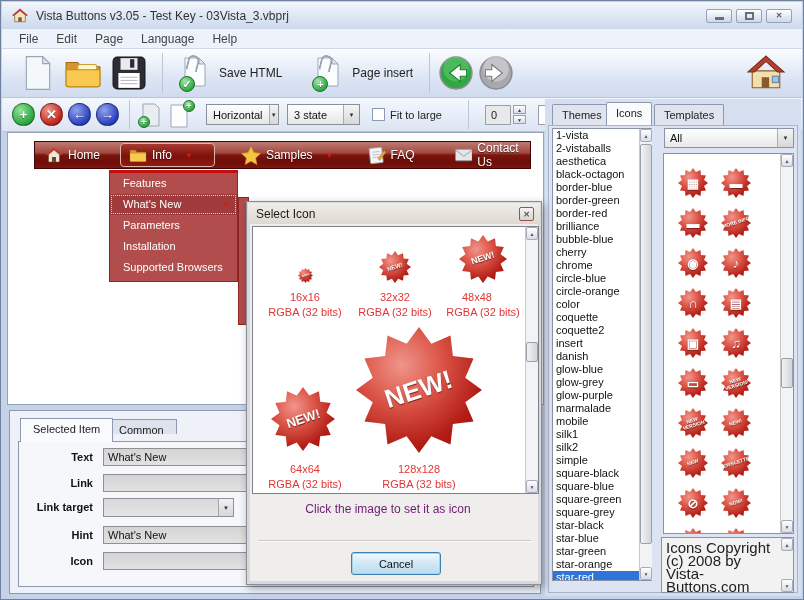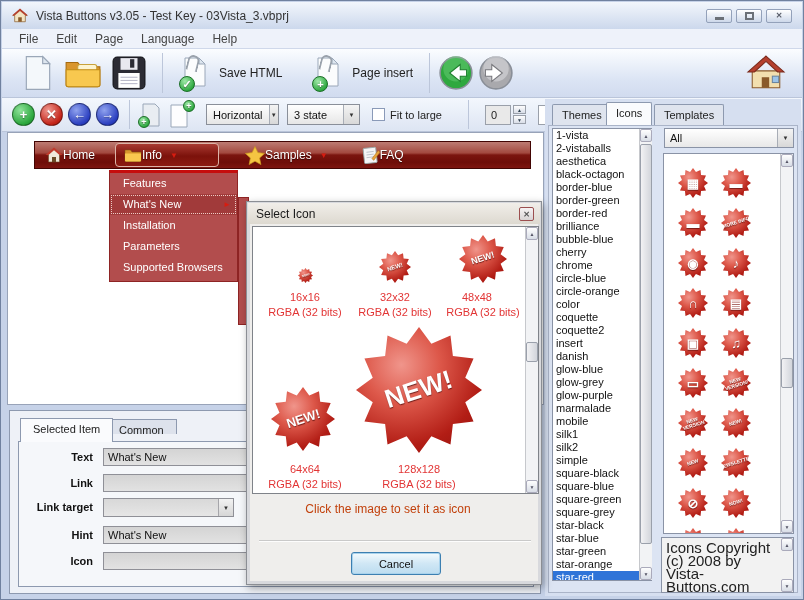--- a/index.html
+++ b/index.html
@@ -61,21 +61,21 @@
   .swatch { width:22px; height:20px; border:1px solid #9aa0aa; background:#fff; margin-left:12px; }
 
   .small-page-btn { width:24px; height:26px; position:relative; margin-left:4px; }
 
   
   .preview { position:absolute; left:6px; top:131px; width:537px; height:273px;
     background:#fff; border:1px solid #98a3b8; }
   .navbar { position:absolute; left:26px; top:8px; width:497px; height:28px;
     background:linear-gradient(180deg,#bd7b72 0%,#a3493f 42%,#7b150f 50%,#6e0d08 78%,#7e150f 100%);
     border:1px solid #420503; display:flex; align-items:center; font-size:12px; color:#fff; }
-  .nav-item { display:flex; align-items:center; text-shadow:0 1px 1px rgba(0,0,0,.6); }
+  .nav-item { display:flex; align-items:center; gap:5px; text-shadow:0 1px 1px rgba(0,0,0,.6); }
   .nav-item .chev { color:#d81c10; font-size:8px; margin-left:8px; text-shadow:none; }
   .nav-active { border:1px solid #dcb4a8; border-radius:4px; height:24px; padding:0 8px;
     background:linear-gradient(#a83a32,#7c120b 55%,#8c1b12); }
 
   
   .navmenu { position:absolute; left:108px; top:169px; width:129px; z-index:6;
     background:#b24d4d; border:1px solid #8e2424; border-top:3px solid #c60d0d; padding-bottom:3px; }
   .navmenu .mi { height:21px; line-height:21px; padding-left:13px; color:#fff; font-size:11px; position:relative; }
   .navmenu .mi.selected { background:#a13a3a; outline:1px dotted #ecccc4; outline-offset:-2px; }
   .navmenu .mi.selected .sub-arrow { position:absolute; right:6px; top:0; color:#d81c10; font-size:8px; }
@@ -122,21 +122,21 @@
     font-size:8px; color:#555; display:flex; align-items:center; justify-content:center; font-weight:bold; }
   .dlg-icons { position:absolute; left:5px; top:24px; width:287px; height:268px;
     background:#fff; border:1px solid #7f8389; }
   .dlg-red-label { position:absolute; text-align:center; color:#e23535; font-size:11px; }
   .s16 { width:15px; height:15px; } .s16 .star-text { font-size:3px; }
   .s32 { width:32px; height:32px; } .s32 .star-text { font-size:6px; }
   .s48 { width:48px; height:48px; } .s48 .star-text { font-size:9px; }
   .s64 { width:64px; height:64px; } .s64 .star-text { font-size:13px; }
   .s128 { width:126px; height:126px; } .s128 .star-text { font-size:26px; }
   .dlg-star { position:absolute; }
-  .dlg-hint { position:absolute; left:0; top:300px; width:282px; text-align:center; font-size:12px; color:#c2410c; }
+  .dlg-hint { position:absolute; left:0; top:300px; width:282px; text-align:center; font-size:12px; color:#701a75; }
   .dlg-divider { position:absolute; left:12px; top:338px; width:272px; height:2px;
     border-top:1px solid #c9c9c9; border-bottom:1px solid #fdfdfd; }
   .dlg-cancel { position:absolute; left:104px; top:350px; width:90px; height:23px;
     border:1px solid #3c7fb1; border-radius:3px; background:linear-gradient(#f3fafd,#d0e7f5 50%,#bcdcf0);
     font-size:11px; color:#111; display:flex; align-items:center; justify-content:center;
     box-shadow:0 0 0 1px #a8d2ec inset; }
 
   
   .vscroll { position:absolute; width:13px; background:#f2f3f5; border-left:1px solid #c6c8cc; }
   .vs-btn { position:absolute; left:0; width:12px; height:13px; border:1px solid #aab; border-radius:2px;
@@ -363,28 +363,35 @@
       <span class="nav-item" style="margin-left:34px">
         <svg width="18" height="18" viewBox="0 0 20 20">
           <rect x="2" y="2" width="14" height="17" rx="1" fill="#f4f4f6" stroke="#9aa" transform="rotate(-6 9 10)"></rect>
           <line x1="5" y1="7" x2="13" y2="6" stroke="#b8bcc4"></line>
           <line x1="5" y1="10" x2="13" y2="9" stroke="#b8bcc4"></line>
           <line x1="5" y1="13" x2="13" y2="12" stroke="#b8bcc4"></line>
           <path d="M11 14 L18 5 L20 7 L13 16 Z" fill="#e8a33d" stroke="#a5690f" stroke-width="0.5"></path>
         </svg>
         <span>FAQ</span>
       </span>
+      <span class="nav-item" style="margin-left:40px">
+        <svg width="20" height="14" viewBox="0 0 20 14">
+          <rect x="0.5" y="0.5" width="19" height="13" rx="1.5" fill="#e4e6ea" stroke="#8f949c"></rect>
+          <path d="M1 1.5 L10 8.5 L19 1.5" fill="none" stroke="#8f949c"></path>
+        </svg>
+        <span>Contact Us</span>
+      </span>
     </div>
   </div>
 
   <div class="navmenu">
     <div class="mi">Features</div>
     <div class="mi selected"><span>What's New</span><span class="sub-arrow">►</span></div>
+    <div class="mi">Parameters</div>
     <div class="mi">Installation</div>
-    <div class="mi">Parameters</div>
     <div class="mi">Supported Browsers</div>
   </div>
   <div class="submenu-sliver"></div>
 
   <div class="props">
     <span class="ptab ptab1 active">Selected Item</span>
     <span class="ptab ptab2">Common</span>
     <div class="pbox">
       <div class="prow" style="top:6px">
         <span class="plabel">Text</span>

